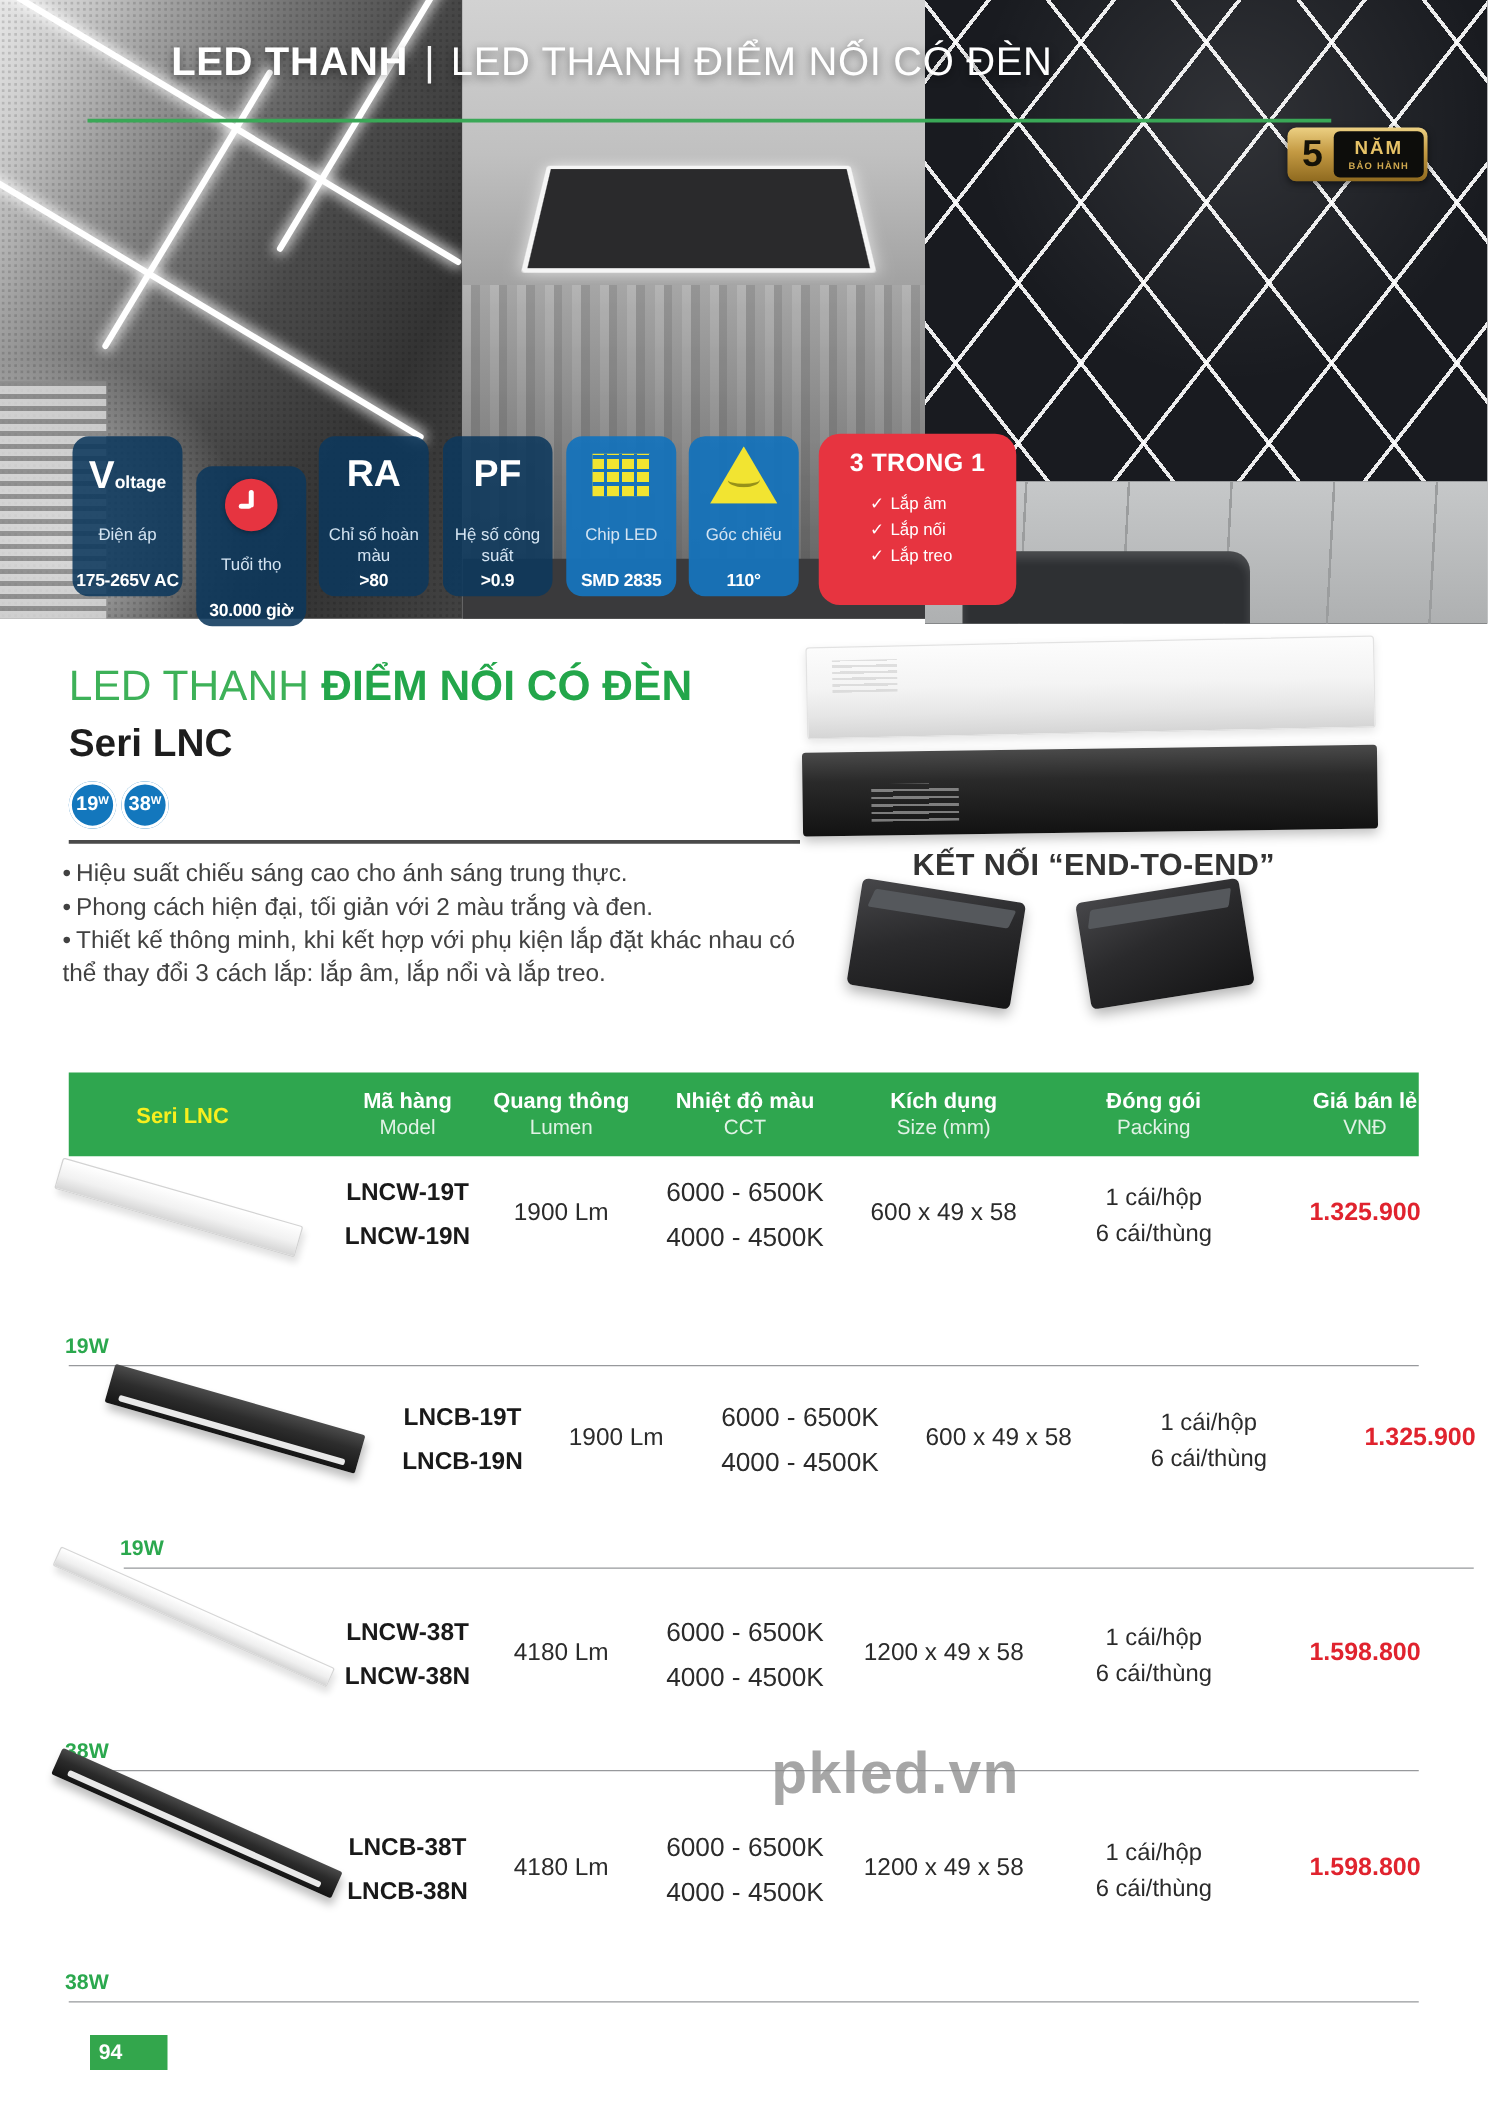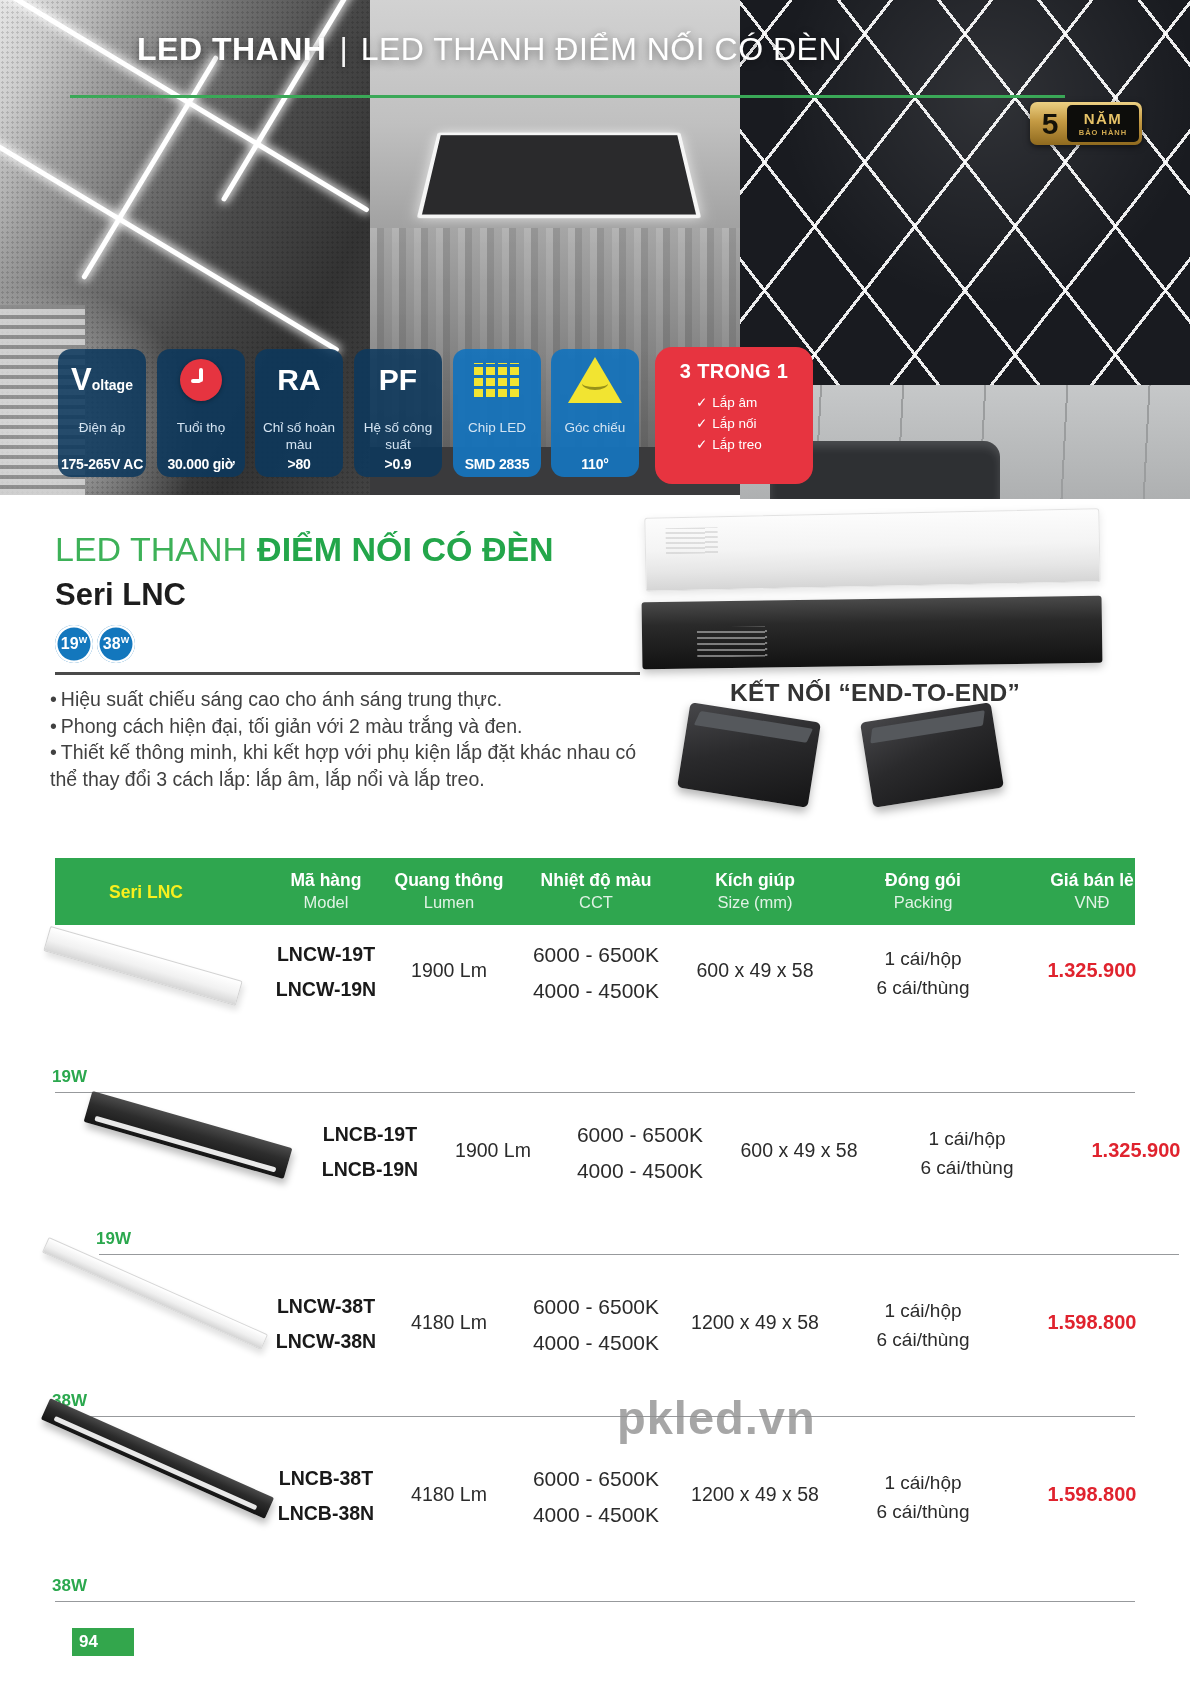--- a/index.html
+++ b/index.html
@@ -73,21 +73,21 @@
   .w-num { width:34px; text-align:center; font-size:30px; font-weight:800; color:#141208; line-height:34px; }
   .w-right { flex:1; height:100%; background:#0d0d0b; border-radius:5px;
     display:flex; flex-direction:column; align-items:center; justify-content:center; }
   .w-unit  { color:#e6c267; font-weight:800; font-size:15px; letter-spacing:1.5px; line-height:16px; }
   .w-label { color:#cfa84f; font-weight:700; font-size:7.5px; letter-spacing:1px; margin-top:1px; }
 
   
   .sbadge { position:absolute; top:349px; width:88px; height:128px; border-radius:13px; }
   .navy { background:rgba(13,56,92,.88); }
   .blue { background:rgba(22,115,187,.95); }
-  .sb1{left:58px;} .sb2{left:157px;} .sb3{left:255px;} .sb4{left:354px;} .sb5{left:453px;} .sb6{left:551px;}
+  .sb1{left:58px;} .sb2{left:157px;margin-top:24px;} .sb3{left:255px;} .sb4{left:354px;} .sb5{left:453px;} .sb6{left:551px;}
   .sb-top { position:absolute; top:0; left:0; right:0; height:62px;
     display:flex; align-items:center; justify-content:center; color:#fff; }
   .v-big { font-size:31px; font-weight:800; line-height:30px; }
   .v-small { font-size:14px; font-weight:700; margin-top:9px; }
   .sb-big { font-size:30px; font-weight:800; }
   .sb-label { position:absolute; top:70px; left:2px; right:2px; text-align:center;
     font-size:13.5px; line-height:17px; color:#d4e4f2; }
   .sb-value { position:absolute; bottom:5px; left:0; right:0; text-align:center;
     font-size:14px; font-weight:700; color:#ffffff; letter-spacing:-.2px; }
   .clock-icon { position:relative; width:42px; height:42px; background:#e63440; border-radius:50%;
@@ -353,21 +353,21 @@
     </div>
     <div class="th-col thc1">
       <span class="th-l1">Quang thông</span>
       <span class="th-l2">Lumen</span>
     </div>
     <div class="th-col thc2">
       <span class="th-l1">Nhiệt độ màu</span>
       <span class="th-l2">CCT</span>
     </div>
     <div class="th-col thc3">
-      <span class="th-l1">Kích giúp</span>
+      <span class="th-l1">Kích dụng</span>
       <span class="th-l2">Size (mm)</span>
     </div>
     <div class="th-col thc4">
       <span class="th-l1">Đóng gói</span>
       <span class="th-l2">Packing</span>
     </div>
     <div class="th-col thc5">
       <span class="th-l1">Giá bán lẻ</span>
       <span class="th-l2">VNĐ</span>
     </div>

